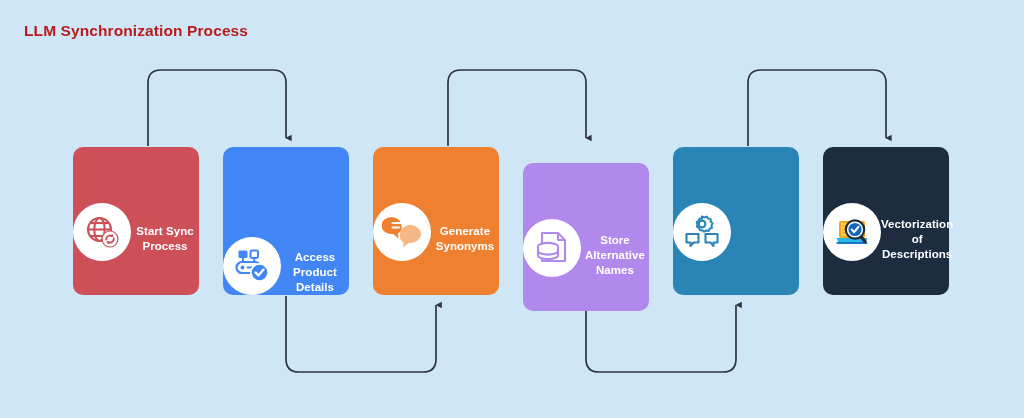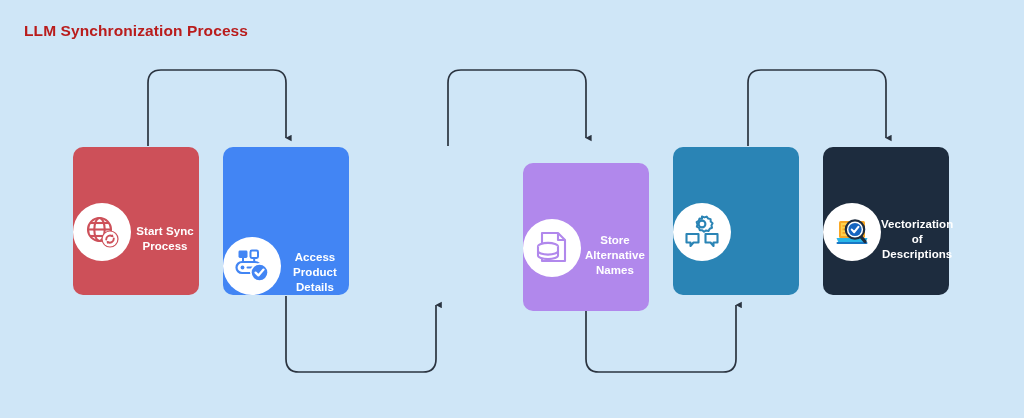--- a/index.html
+++ b/index.html
@@ -143,20 +143,33 @@
         <circle cx="10.5" cy="21.5" r="1.9" fill="#4285f4"></circle>
         <line x1="15.5" y1="21.5" x2="23" y2="21.5" stroke="#4285f4" stroke-width="2" stroke-linecap="round"></line>
         <circle cx="27.5" cy="26.5" r="9.5" fill="#ffffff"></circle>
         <circle cx="27.5" cy="26.5" r="7.8" fill="#4285f4"></circle>
         <path d="M23.6,26.6 L26.4,29.4 L31.5,23.6" fill="none" stroke="#ffffff" stroke-width="2.3" stroke-linecap="round" stroke-linejoin="round"></path>
       </svg>
     </div>
     <div class="card-label">Access Product Details</div>
   </div>
 
+  <div class="card c2" style="background:#ee8030;">
+    <div class="icon-circle">
+      <svg width="40" height="40" viewBox="0 0 40 40">
+        <path d="M14,16 a10.5,9 0 1 1 10.5,9 h-2 l-5.5,4.6 0.6,-5.2 a9.4,8.2 0 0 1 -3.6,-8.4 z" transform="translate(4,6)" fill="#f6b787"></path>
+        <path d="M20.5,15.5 a10,8.6 0 1 0 -10,8.6 h1.6 l5.4,4.4 -0.6,-5 a9,7.8 0 0 0 3.6,-8 z" transform="translate(-1,-2)" fill="#ee8030"></path>
+        <g stroke="#ffffff" stroke-width="2" stroke-linecap="round">
+          <line x1="10.5" y1="11" x2="19.5" y2="11"></line>
+          <line x1="10.5" y1="15.5" x2="17" y2="15.5"></line>
+        </g>
+      </svg>
+    </div>
+    <div class="card-label">Generate Synonyms</div>
+  </div>
 
   <div class="card c3" style="background:#b188ec;">
     <div class="icon-circle">
       <svg width="40" height="40" viewBox="0 0 40 40">
         <path d="M10,5 L26,5 L33,12 L33,33 L10,33 Z" fill="none" stroke="#b188ec" stroke-width="2.1" stroke-linejoin="round"></path>
         <path d="M26,5 L26,12 L33,12" fill="none" stroke="#b188ec" stroke-width="2.1" stroke-linejoin="round"></path>
         <g>
           <ellipse cx="16" cy="18.5" rx="10" ry="3.6" fill="#ffffff" stroke="#b188ec" stroke-width="2.1"></ellipse>
           <path d="M6,18.5 L6,27.5 a10,3.6 0 0 0 20,0 L26,18.5" fill="#ffffff" stroke="#b188ec" stroke-width="2.1"></path>
           <path d="M6,23 a10,3.6 0 0 0 20,0" fill="none" stroke="#b188ec" stroke-width="2.1"></path>

